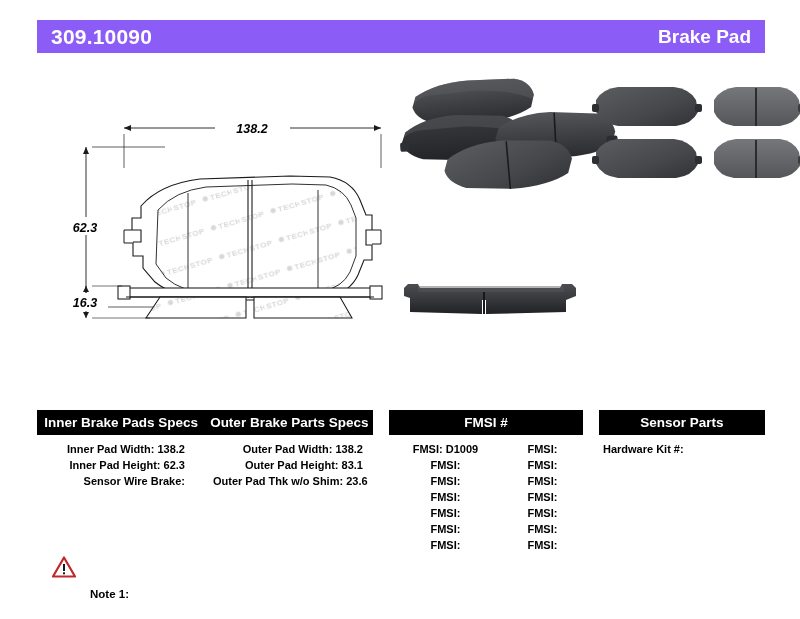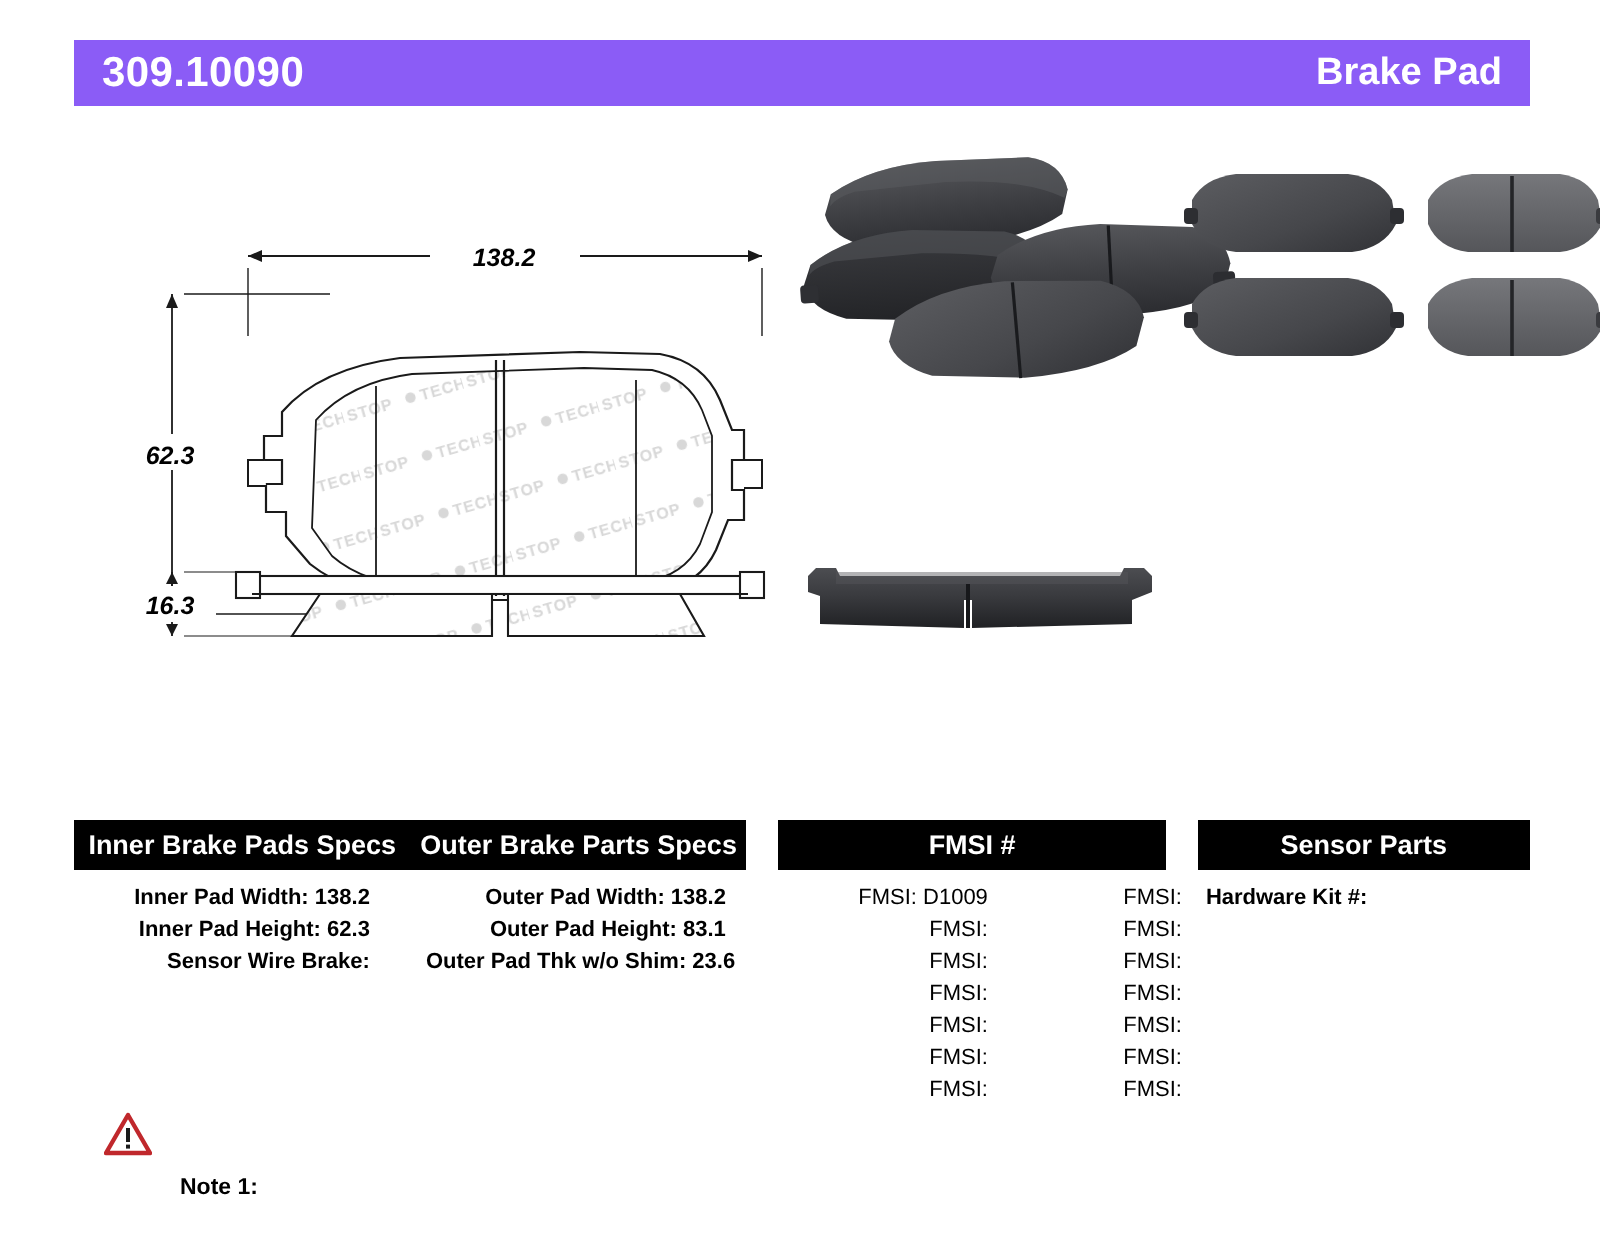--- a/index.html
+++ b/index.html
@@ -116,23 +116,23 @@
   .spec-line {
     font-size: 11px;
     font-weight: bold;
     line-height: 16px;
     text-align: right;
     padding-right: 24px;
     white-space: nowrap;
   }
   .fmsi-line {
     font-size: 11px;
-    font-weight: normal;
+    font-weight: bold;
     line-height: 16px;
-    text-align: right;
+    text-align: center;
     white-space: nowrap;
   }
   .related-line {
     font-size: 11px;
     font-weight: bold;
     line-height: 16px;
     text-align: left;
     white-space: nowrap;
   }
 

